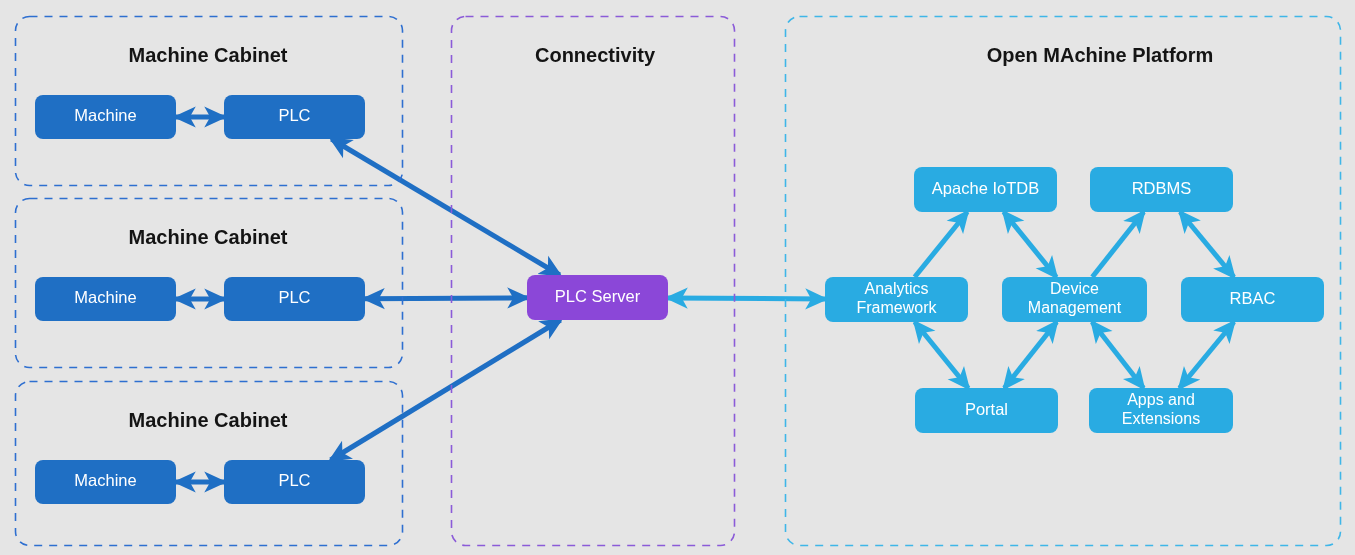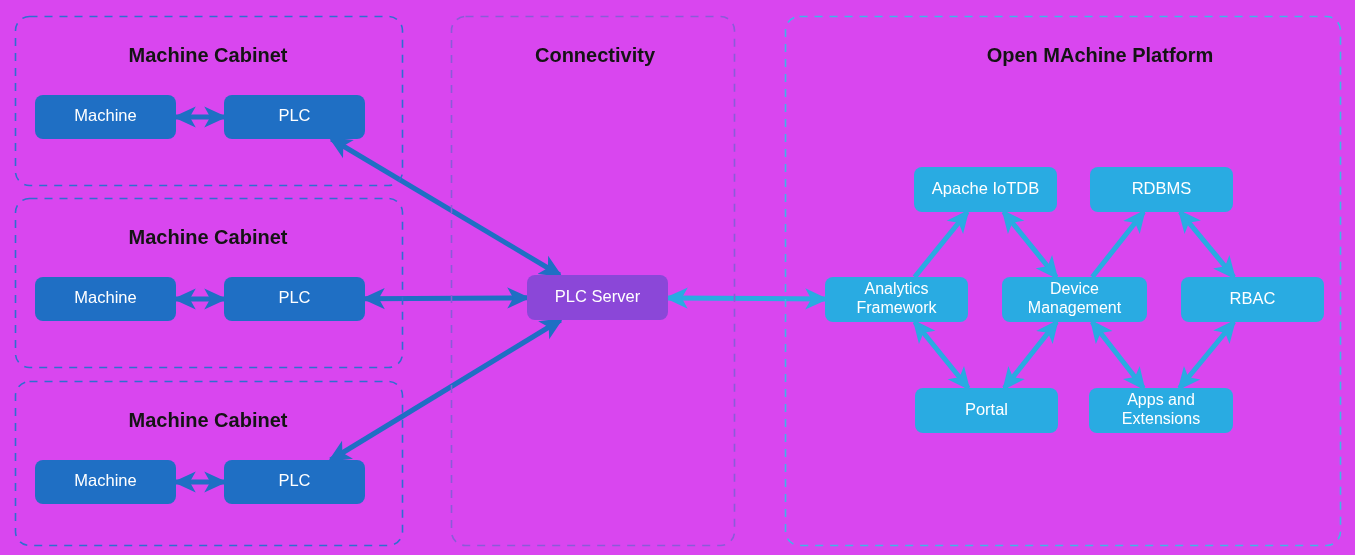--- a/index.html
+++ b/index.html
@@ -10,21 +10,21 @@
   body {
     width: 1355px;
     height: 555px;
     font-family: "Liberation Sans", sans-serif;
     overflow: hidden;
   }
   #diagram-root {
     position: relative;
     width: 1355px;
     height: 555px;
-    background: #d946ef;
+    background: #e5e5e5;
   }
   svg.layer {
     position: absolute;
     top: 0;
     left: 0;
     width: 1355px;
     height: 555px;
   }
   .group-title {
     font-weight: bold;

